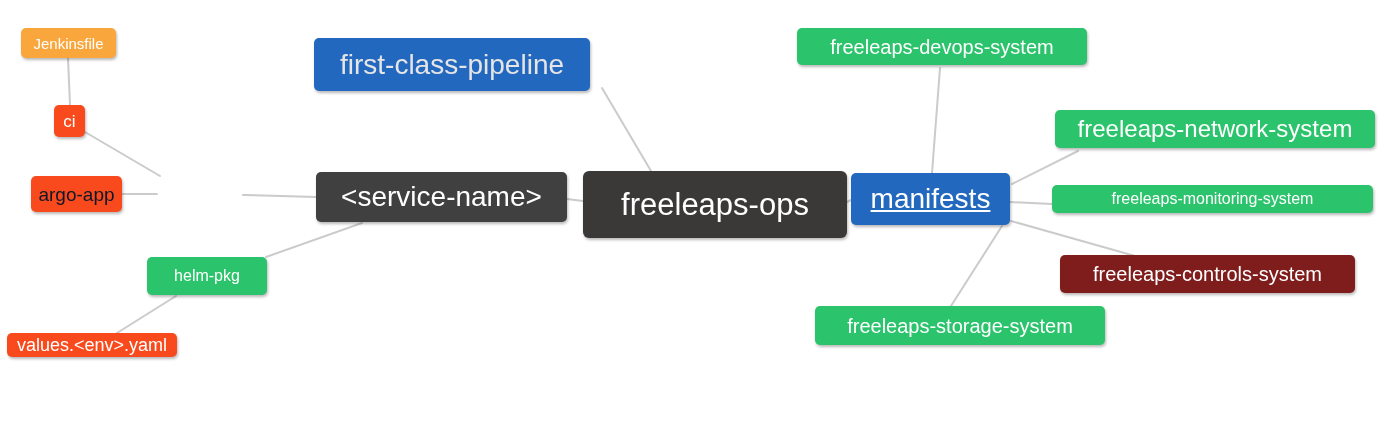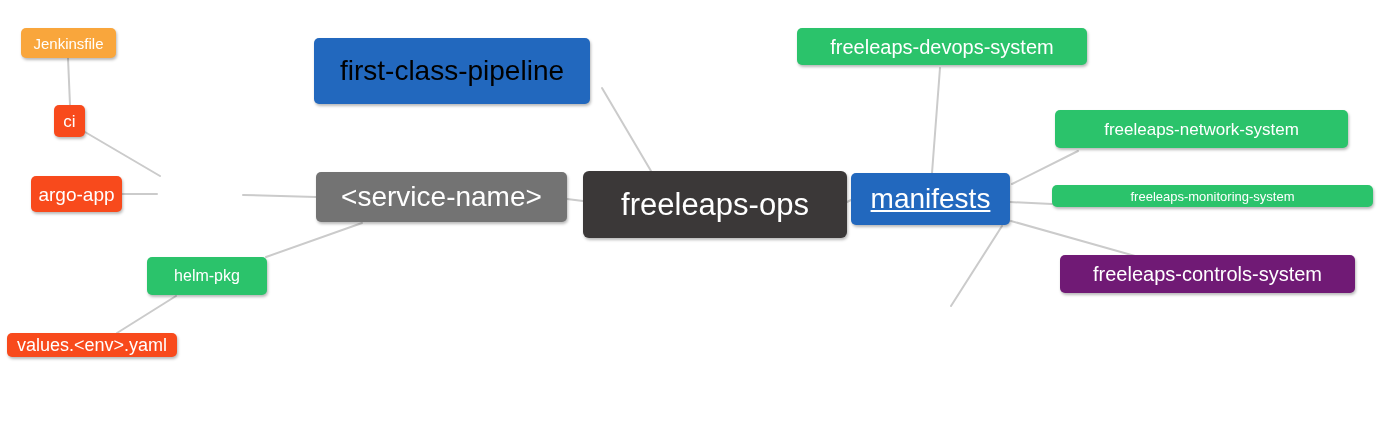--- a/index.html
+++ b/index.html
@@ -50,49 +50,52 @@
       <line x1="932" y1="173" x2="940" y2="68" stroke="#cbcbcb" stroke-width="2" stroke-linecap="round"></line>
       <line x1="1012" y1="184" x2="1078" y2="151" stroke="#cbcbcb" stroke-width="2" stroke-linecap="round"></line>
       <line x1="1010" y1="202" x2="1052" y2="204" stroke="#cbcbcb" stroke-width="2" stroke-linecap="round"></line>
       <line x1="1011" y1="221" x2="1135" y2="256" stroke="#cbcbcb" stroke-width="2" stroke-linecap="round"></line>
       <line x1="1002" y1="226" x2="951" y2="306" stroke="#cbcbcb" stroke-width="2" stroke-linecap="round"></line>
     </svg>
 
 <div class="node root" style="left: 583px; top: 171px; width: 264px; height: 67px; font-size: 31px; background: rgb(59, 56, 56); color: rgb(255, 255, 255);">
       <span>freeleaps-ops</span>
     </div>
-    <div class="node branch" style="left: 314px; top: 38px; width: 276px; height: 66px; font-size: 28px; background: rgb(34, 104, 190); color: #000000;">
+    <div class="node branch" style="left: 314px; top: 38px; width: 276px; height: 53px; font-size: 28px; background: rgb(34, 104, 190); color: #e5e5e5;">
       <span>first-class-pipeline</span>
     </div>
-    <div class="node branch" style="left: 316px; top: 172px; width: 251px; height: 50px; font-size: 28px; background: #737373; color: rgb(255, 255, 255);">
+    <div class="node branch" style="left: 316px; top: 172px; width: 251px; height: 50px; font-size: 28px; background: #404040; color: rgb(255, 255, 255);">
       <span>&lt;service-name&gt;</span>
     </div>
     <div class="node branch" style="left: 851px; top: 173px; width: 159px; height: 52px; font-size: 28px; background: rgb(34, 104, 190); color: rgb(255, 255, 255); text-decoration: underline;">
       <span>manifests</span>
     </div>
     <div class="node leaf" style="left: 147px; top: 257px; width: 120px; height: 38px; font-size: 16px; background: rgb(43, 195, 107); color: rgb(255, 255, 255);">
       <span>helm-pkg</span>
     </div>
     <div class="node leaf" style="left: 54px; top: 105px; width: 31px; height: 32px; font-size: 17px; background: rgb(248, 74, 28); color: rgb(255, 255, 255);">
       <span>ci</span>
     </div>
-    <div class="node leaf" style="left: 31px; top: 176px; width: 91px; height: 36px; font-size: 19px; background: rgb(248, 74, 28); color: #ffffff;">
+    <div class="node leaf" style="left: 31px; top: 176px; width: 91px; height: 36px; font-size: 19px; background: rgb(248, 74, 28); color: #0f172a;">
       <span>argo-app</span>
     </div>
     <div class="node leaf" style="left: 7px; top: 333px; width: 170px; height: 24px; font-size: 18px; background: rgb(248, 74, 28); color: rgb(255, 255, 255);">
       <span>values.&lt;env&gt;.yaml</span>
     </div>
     <div class="node leaf" style="left: 21px; top: 28px; width: 95px; height: 30px; font-size: 15px; background: rgb(249, 166, 60); color: rgb(255, 255, 255);">
       <span>Jenkinsfile</span>
     </div>
     <div class="node leaf" style="left: 797px; top: 28px; width: 290px; height: 37px; font-size: 20px; background: rgb(43, 195, 107); color: rgb(255, 255, 255);">
       <span>freeleaps-devops-system</span>
     </div>
-    <div class="node leaf" style="left: 1055px; top: 110px; width: 293px; height: 38px; font-size: 17px; background: rgb(43, 195, 107); color: rgb(255, 255, 255);">
+    <div class="node leaf" style="left: 1055px; top: 110px; width: 320px; height: 38px; font-size: 24px; background: rgb(43, 195, 107); color: rgb(255, 255, 255);">
       <span>freeleaps-network-system</span>
     </div>
-    <div class="node leaf" style="left: 1052px; top: 185px; width: 321px; height: 22px; font-size: 13px; background: rgb(43, 195, 107); color: rgb(255, 255, 255);">
+    <div class="node leaf" style="left: 1052px; top: 185px; width: 321px; height: 28px; font-size: 16px; background: rgb(43, 195, 107); color: rgb(255, 255, 255);">
       <span>freeleaps-monitoring-system</span>
     </div>
-    <div class="node leaf" style="left: 1060px; top: 255px; width: 295px; height: 38px; font-size: 20px; background: #701a75; color: rgb(255, 255, 255); text-align: right;">
+    <div class="node leaf" style="left: 1060px; top: 255px; width: 295px; height: 38px; font-size: 20px; background: #7f1d1d; color: rgb(255, 255, 255); text-align: right;">
       <span>freeleaps-controls-system</span>
+    </div>
+    <div class="node leaf" style="left: 815px; top: 306px; width: 290px; height: 39px; font-size: 20px; background: rgb(43, 195, 107); color: rgb(255, 255, 255);">
+      <span>freeleaps-storage-system</span>
     </div>
   </div>
 
 </body></html>

